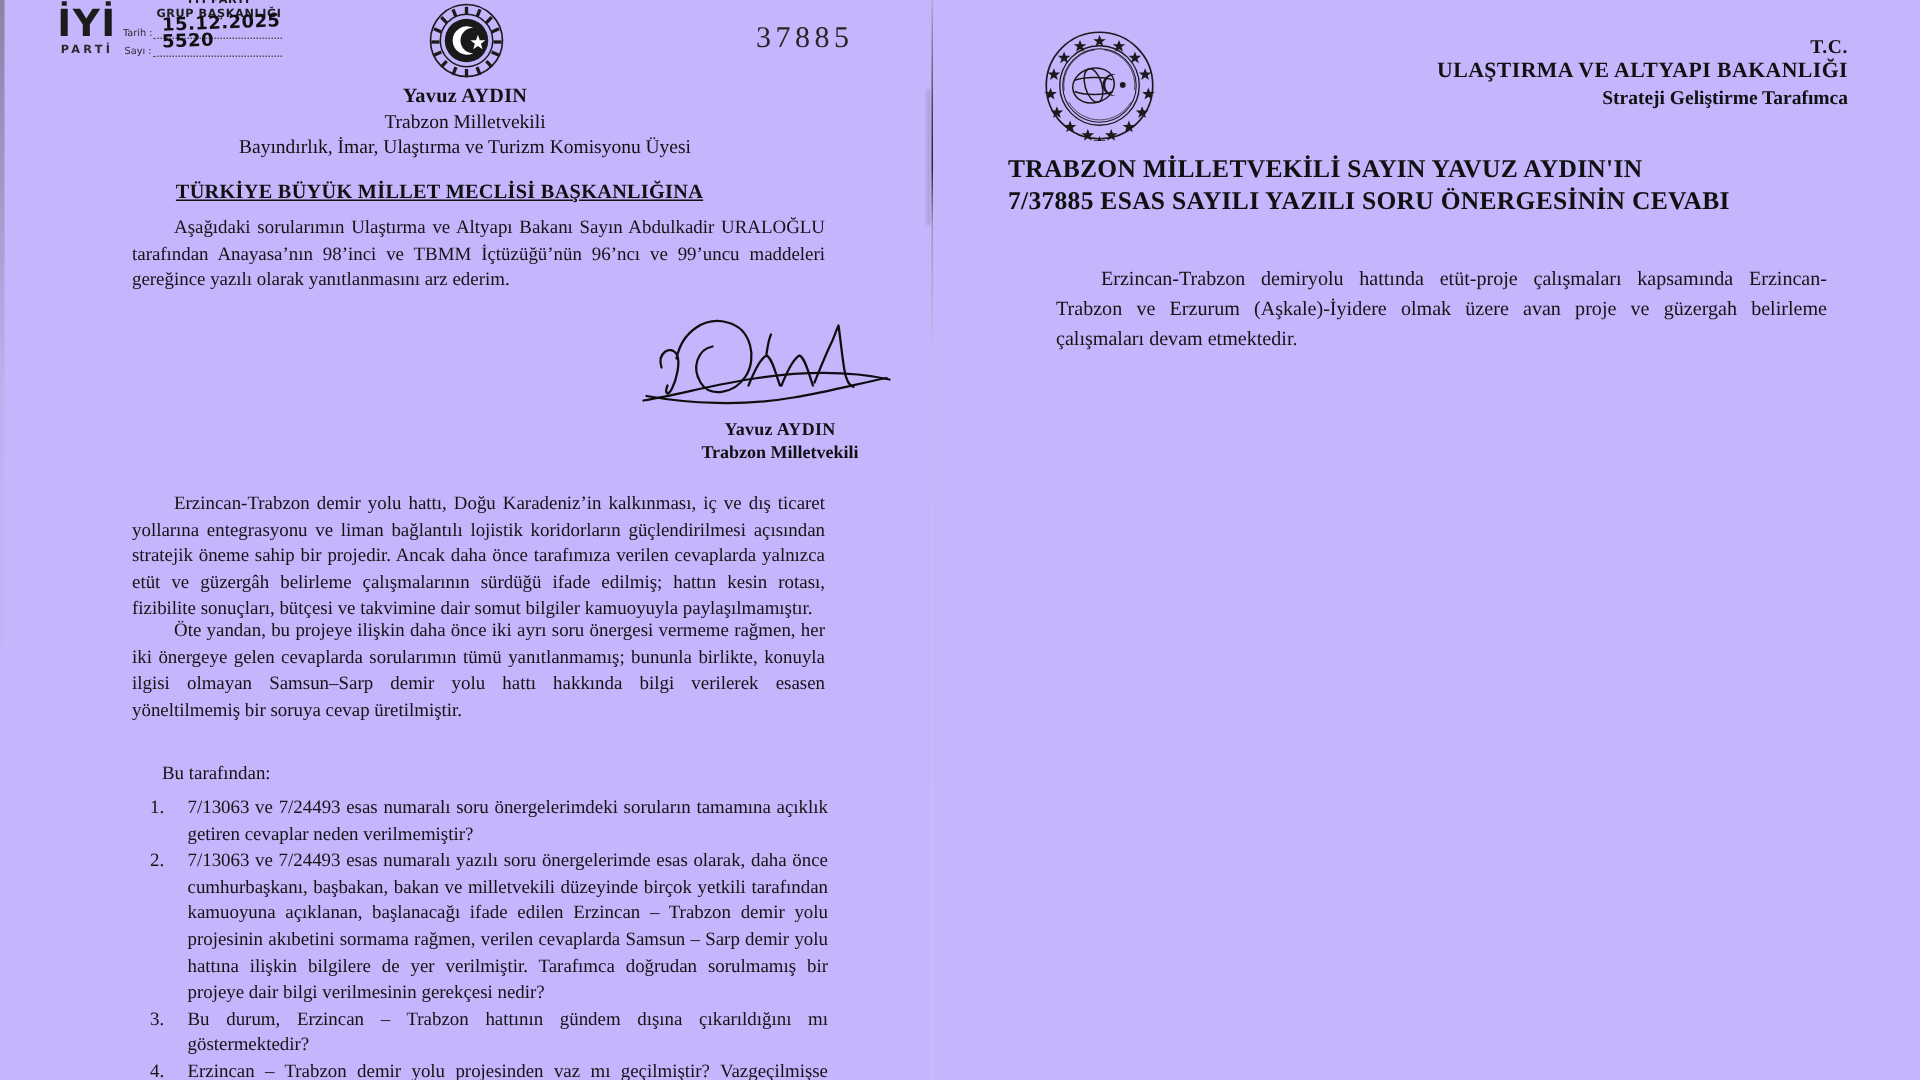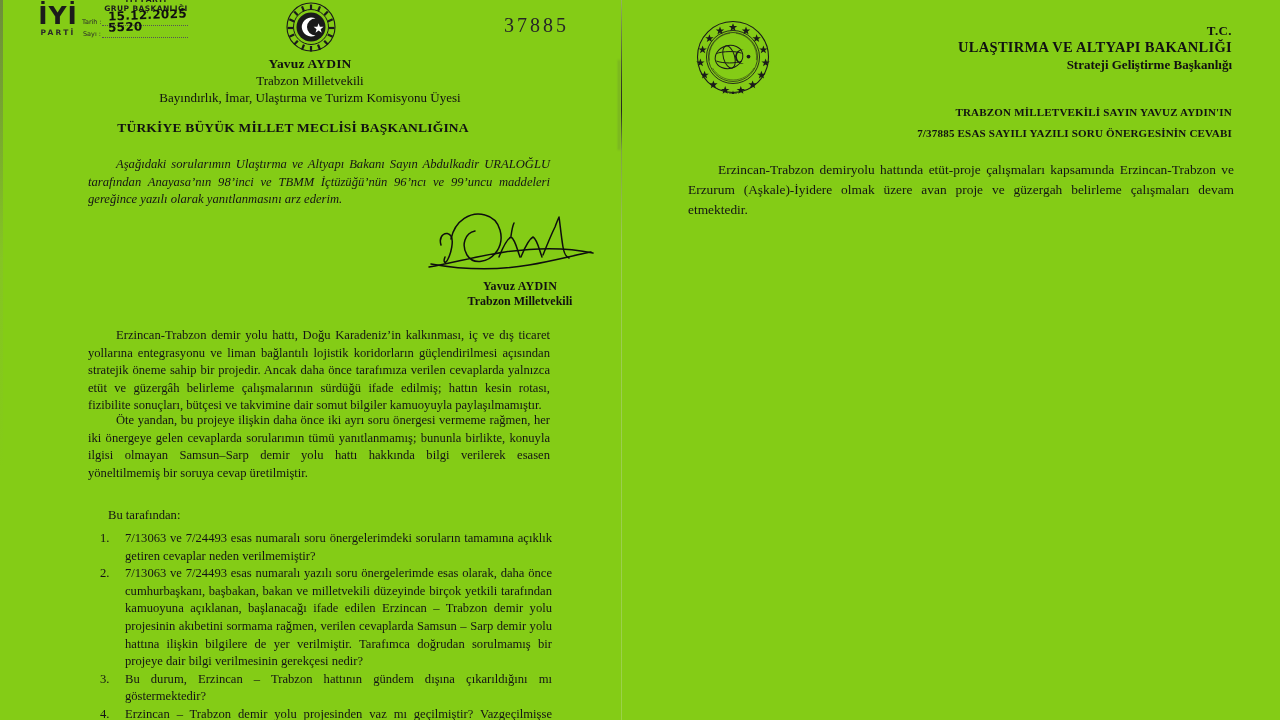--- a/index.html
+++ b/index.html
@@ -8,21 +8,21 @@
   }
   body {
     width: 1280px; height: 720px;
     font-family: "Liberation Serif", "DejaVu Serif", serif;
     color: #111111;
     overflow: hidden;
     position: relative;
   }
   .scan {
     position: absolute; inset: 0;
-    background: #84cc16;
+    background: #c4b5fd;
   }
   
   .edge-left {
     position: absolute; left: 0; top: 0; width: 3px; height: 470px;
     background: linear-gradient(to bottom, rgba(90,90,90,.55), rgba(140,140,140,.12) 55%, rgba(255,255,255,0));
   }
   .seam {
     position: absolute; left: 621px; top: 0; width: 1px; height: 720px;
     background: linear-gradient(to bottom,
       rgba(160,160,160,.55) 0px,
@@ -90,30 +90,30 @@
 
   .who {
     position: absolute; left: 0; top: 55px; width: 620px; text-align: center;
     line-height: 17px;
   }
   .who .nm { font-size: 13.5px; font-weight: 700; letter-spacing: .2px; }
   .who .ln { font-size: 13px; }
 
   .addressee {
     position: absolute; left: 0; top: 120px; width: 586px; text-align: center;
-    font-size: 13.5px; font-weight: 700; letter-spacing: .2px;
+    font-size: 13.5px; font-weight: 700; letter-spacing: .2px; text-decoration: underline;
   }
 
   .lbody {
     position: absolute; left: 88px; width: 462px;
     font-size: 12.6px; line-height: 17.6px; text-align: justify;
     text-justify: inter-word; color: #141414;
   }
   .lbody p { margin: 0; text-indent: 28px; }
-  .p-intro { top: 156px; font-style: italic; }
+  .p-intro { top: 143px; }
   .p-one   { top: 327px; }
   .p-two   { top: 412px; }
 
   .sigblock {
     position: absolute; left: 420px; top: 205px; width: 200px; text-align: center;
   }
   .sig-svg { display: block; margin: 0 auto; }
   .sig-name {
     font-size: 12px; font-weight: 700; margin-top: -4px; letter-spacing: .2px;
   }
@@ -140,29 +140,29 @@
   .min-seal { position: absolute; left: 74px; top: 20px; }
   .rhead {
     position: absolute; left: 140px; top: 22px; width: 470px; text-align: right;
     line-height: 17px;
   }
   .rhead .tc { font-size: 13px; font-weight: 700; letter-spacing: .4px; }
   .rhead .min { font-size: 14.5px; font-weight: 700; letter-spacing: .3px; }
   .rhead .dept { font-size: 13px; font-weight: 700; }
 
   .rtitle {
-    position: absolute; left: 50px; top: 102px; width: 560px; text-align: right;
-    font-size: 11px; font-weight: 700; line-height: 21px; letter-spacing: .2px;
+    position: absolute; left: 50px; top: 102px; width: 560px; text-align: left;
+    font-size: 17px; font-weight: 700; line-height: 21px; letter-spacing: .2px;
   }
   .rbody {
     position: absolute; left: 66px; top: 160px; width: 546px;
     font-size: 13.4px; line-height: 20px; text-align: justify; text-justify: inter-word;
     color: #141414;
   }
-  .rbody p { margin: 0; text-indent: 30px; }
+  .rbody p { margin: 16px; text-indent: 30px; }
 </style>
 </head>
 <body>
 
 <div class="scan">
 
   <div class="edge-left"></div>
   <div class="seam"></div>
   <div class="seam2"></div>
 
@@ -320,21 +320,21 @@
           <path d="M13.4 40.5 A24 24 0 0 1 34 13.2"></path>
           <path d="M40 13.2 A24 24 0 0 1 60.4 40"></path>
           <path d="M58 48 A24 24 0 0 1 16.5 48"></path>
         </g>
       </svg>
     </div>
 
     <div class="rhead">
       <div class="tc">T.C.</div>
       <div class="min">ULAŞTIRMA VE ALTYAPI BAKANLIĞI</div>
-      <div class="dept">Strateji Geliştirme Başkanlığı</div>
+      <div class="dept">Strateji Geliştirme Tarafımca</div>
     </div>
 
     <div class="rtitle">
       <div>TRABZON MİLLETVEKİLİ SAYIN YAVUZ AYDIN'IN</div>
       <div>7/37885 ESAS SAYILI YAZILI SORU ÖNERGESİNİN CEVABI</div>
     </div>
 
     <div class="rbody">
       <p>Erzincan-Trabzon demiryolu hattında etüt-proje çalışmaları kapsamında Erzincan-Trabzon ve Erzurum (Aşkale)-İyidere olmak üzere avan proje ve güzergah belirleme çalışmaları devam etmektedir.</p>
     </div>

